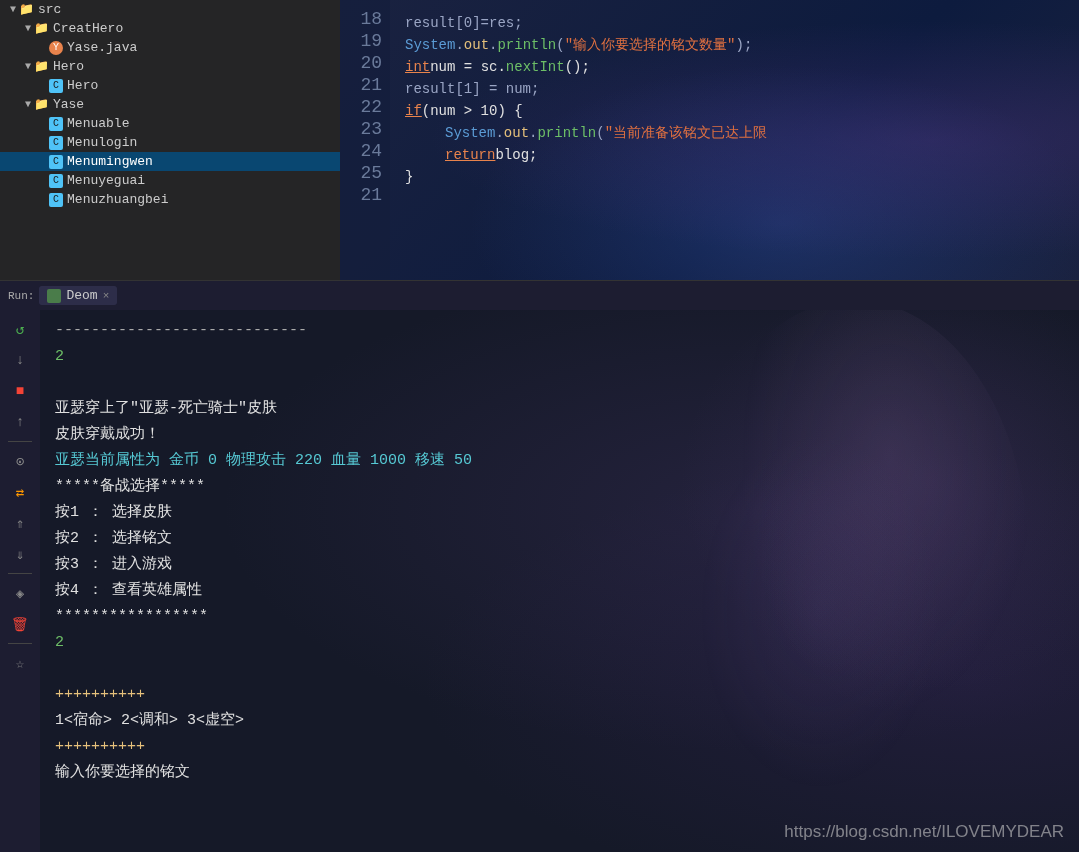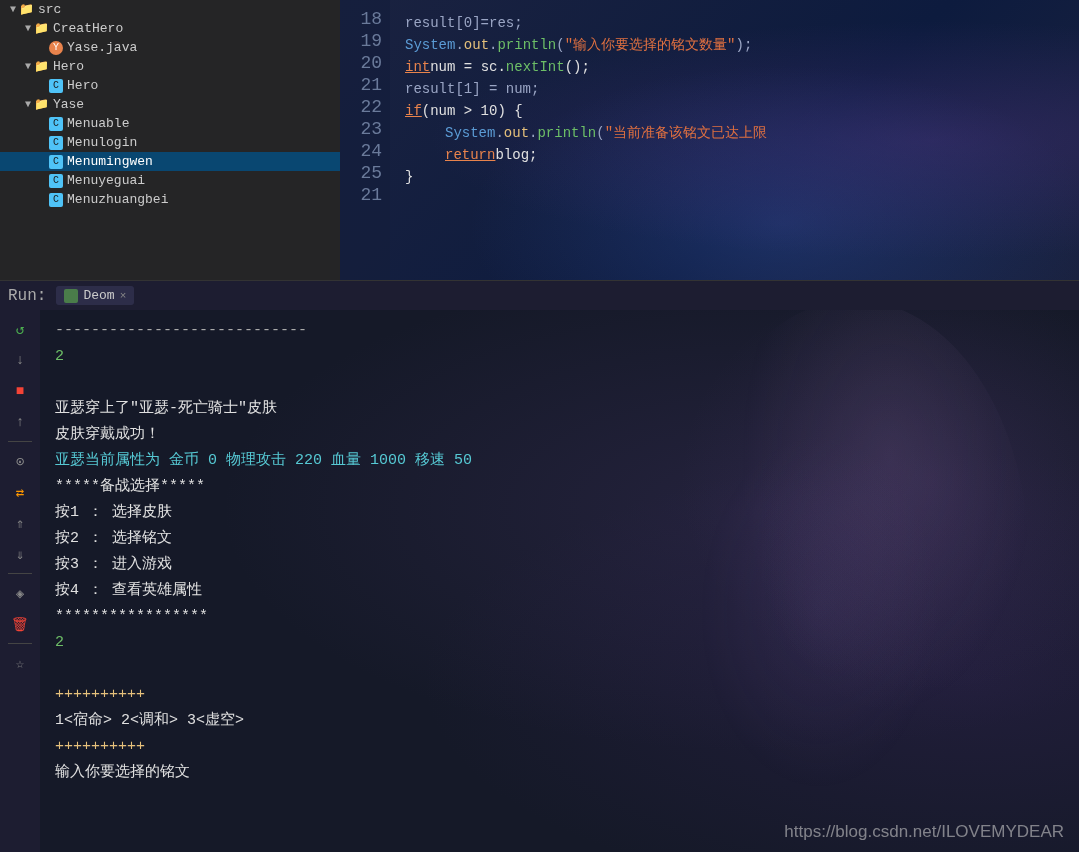--- a/index.html
+++ b/index.html
@@ -171,22 +171,21 @@
       padding: 0 8px;
       gap: 5px;
       flex-shrink: 0;
       position: relative;
       z-index: 2;
       border-top: 1px solid #333;
     }
 
     .run-label {
       color: #aaa;
-      font-size: 16px;
-      margin-right: 5px;
+      font-size: 11px;
     }
 
     .run-tab {
       display: flex;
       align-items: center;
       gap: 5px;
       background: rgba(50,50,80,0.8);
       color: #ccc;
       font-size: 13px;
       padding: 2px 8px;

